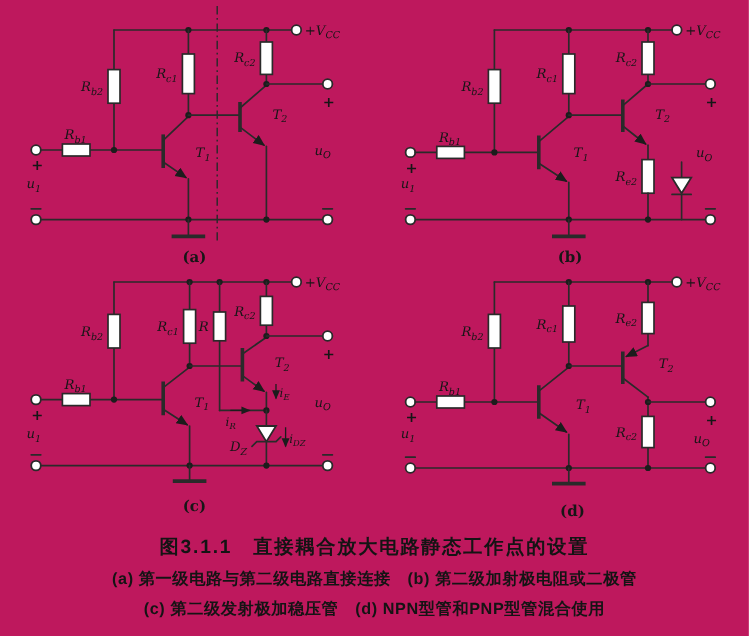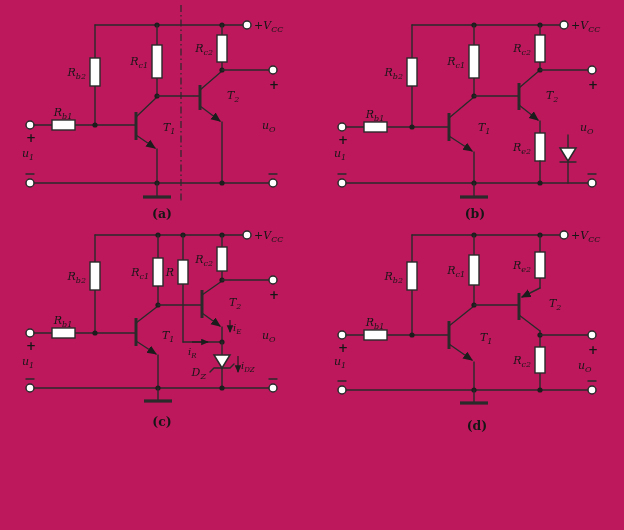--- a/index.html
+++ b/index.html
@@ -372,14 +372,19 @@
       <circle class="nd" cx="474" cy="390" r="2.6"></circle>
         <circle class="nd" cx="540" cy="390" r="2.6"></circle>
     </g>
     <g>
       <path class="w" d="M474,390 V402"></path>
         <path class="gnd" d="M460,403 H488"></path>
     </g>
     <text class="pl" x="477" y="430" text-anchor="middle">(d)</text>
   </svg>
 
+  <div class="caption">
+    <div class="cap-title">图3.1.1　直接耦合放大电路静态工作点的设置</div>
+    <div class="cap-line">(a) 第一级电路与第二级电路直接连接　(b) 第二级加射极电阻或二极管</div>
+    <div class="cap-line">(c) 第二级发射极加稳压管　(d) NPN型管和PNP型管混合使用</div>
+  </div>
 
 </div>
 
 </body></html>

